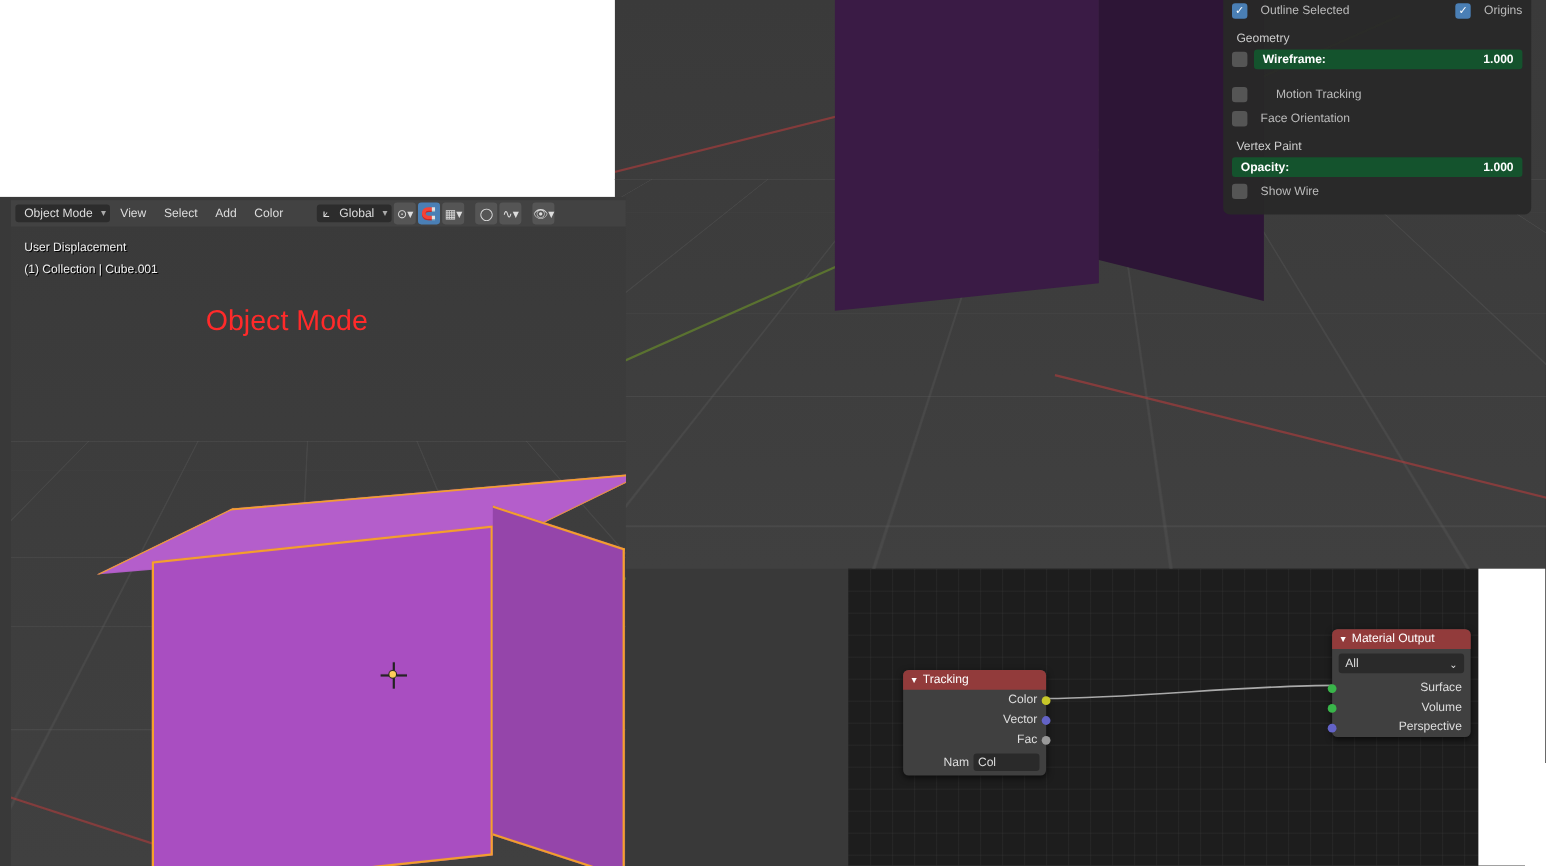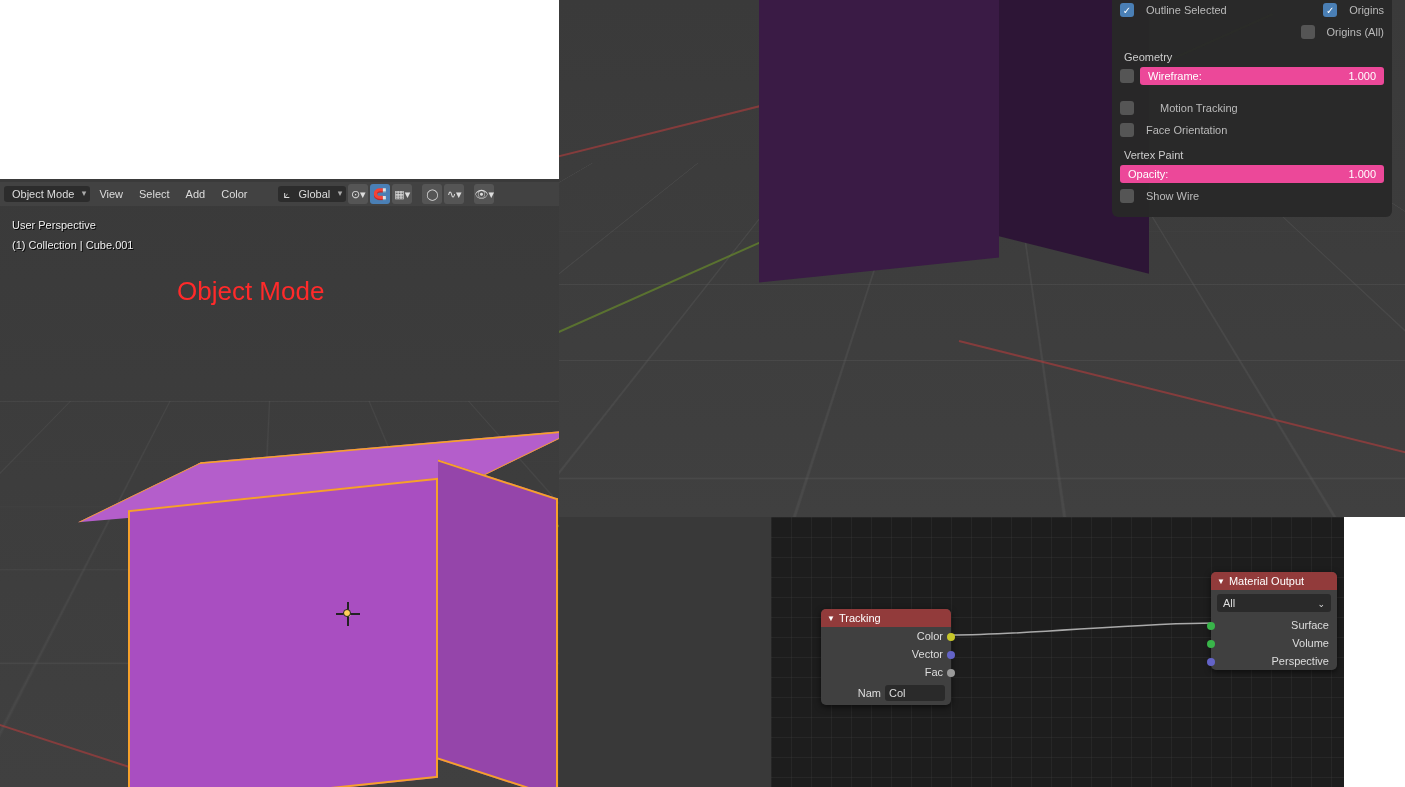--- a/index.html
+++ b/index.html
@@ -128,23 +128,23 @@
   .op-row { display:flex; align-items:center; height:22px; gap:6px; }
   .op-check {
     width:14px; height:14px; border-radius:3px; background:#555;
     display:flex; align-items:center; justify-content:center;
     font-size:10px; color:#fff;
   }
   .op-check.on { background:#4a7fb5; }
   .op-label { flex:0 0 auto; padding-left:6px; }
   .op-section { color:#ccc; padding: 8px 0 2px 4px; }
   .op-slider {
-    flex:1; background:#ec4899; height:18px; border-radius:3px;
+    flex:1; background:#14532d; height:18px; border-radius:3px;
     display:flex; justify-content:space-between; align-items:center;
-    padding:0 8px; color:#fff;
+    padding:0 8px; color:#fff;font-weight:bold;
   }
   .node-editor {
     position: absolute;
     background: #1d1d1d;
     overflow: hidden;
   }
   .node-grid {
     position:absolute; inset:0;
     background-image:
       linear-gradient(rgba(80,80,80,0.18) 1px, transparent 1px),
@@ -196,21 +196,21 @@
   <div class="axis-line axis-red" style="left:400px; top:340px; width:900px; transform:rotate(14deg);"></div>
   <div class="axis-line axis-red" style="left:-300px; top:230px; width:600px; transform:rotate(-14deg);"></div>
   <div class="cube-dark" style="left:200px; top:-40px;">
     <div class="face front"></div>
     <div class="face side"></div>
   </div>
 </div>
 
 <div class="panel white-block" style="left:0; top:0; width:559px; height:179px;"></div>
 
-<div class="viewport-3d" style="left:0; top:179px; width:559px; height:608px;text-align:center;">
+<div class="viewport-3d" style="left:10px; top:179px; width:559px; height:608px;text-align:center;">
   <div class="header-bar" style="left:0; top:3px; width:559px;">
     <div class="hdr-select"><span>Object Mode</span></div>
     <div class="hdr-btn">View</div>
     <div class="hdr-btn">Select</div>
     <div class="hdr-btn">Add</div>
     <div class="hdr-btn">Color</div>
     <div style="width:20px"></div>
     <div class="hdr-select" style="padding-left:20px;">
       <span style="position:absolute;left:5px;top:2px;">⟀</span>
       <span>Global</span>
@@ -220,21 +220,21 @@
     <div class="icon-btn">▦▾</div>
     <div style="width:6px"></div>
     <div class="icon-btn">◯</div>
     <div class="icon-btn">∿▾</div>
     <div style="width:6px"></div>
     <div class="icon-btn">👁▾</div>
   </div>
   <div class="grid-bg" style="top:27px;"></div>
   <div class="axis-line axis-green" style="left:200px; top:570px; width:700px; transform:rotate(-32deg);"></div>
   <div class="axis-line axis-red" style="left:-200px; top:480px; width:500px; transform:rotate(18deg);"></div>
-  <div class="info-overlay" style="left:12px; top:40px;">User Perspective</div>
+  <div class="info-overlay" style="left:12px; top:40px;">User Displacement</div>
   <div class="info-overlay" style="left:12px; top:60px;">(1) Collection | Cube.001</div>
   <div class="annotation" style="left:177px; top:97px;">Object Mode</div>
   <div class="cube-light" style="left:128px; top:285px;">
     <div class="top"></div>
     <div class="front"></div>
     <div class="side"></div>
   </div>
   <div class="origin-gizmo" style="left:338px; top:425px;">
     <div class="cross"></div>
       <div class="cross2"></div>
@@ -242,24 +242,20 @@
   </div>
 </div>
 
 <div class="overlay-panel" style="left:1112px; top:-5px;">
   <div class="op-row">
     <div class="op-check on">✓</div>
     <span class="op-label">Outline Selected</span>
     <div style="flex:1"></div>
     <div class="op-check on">✓</div>
     <span class="op-label">Origins</span>
-  </div>
-  <div class="op-row" style="justify-content:flex-end;">
-    <div class="op-check"></div>
-    <span class="op-label">Origins (All)</span>
   </div>
   <div class="op-section">Geometry</div>
   <div class="op-row">
     <div class="op-check"></div>
     <div class="op-slider">
       <span>Wireframe:</span>
       <span>1.000</span>
     </div>
   </div>
   <div class="op-row" style="margin-top:10px;">

